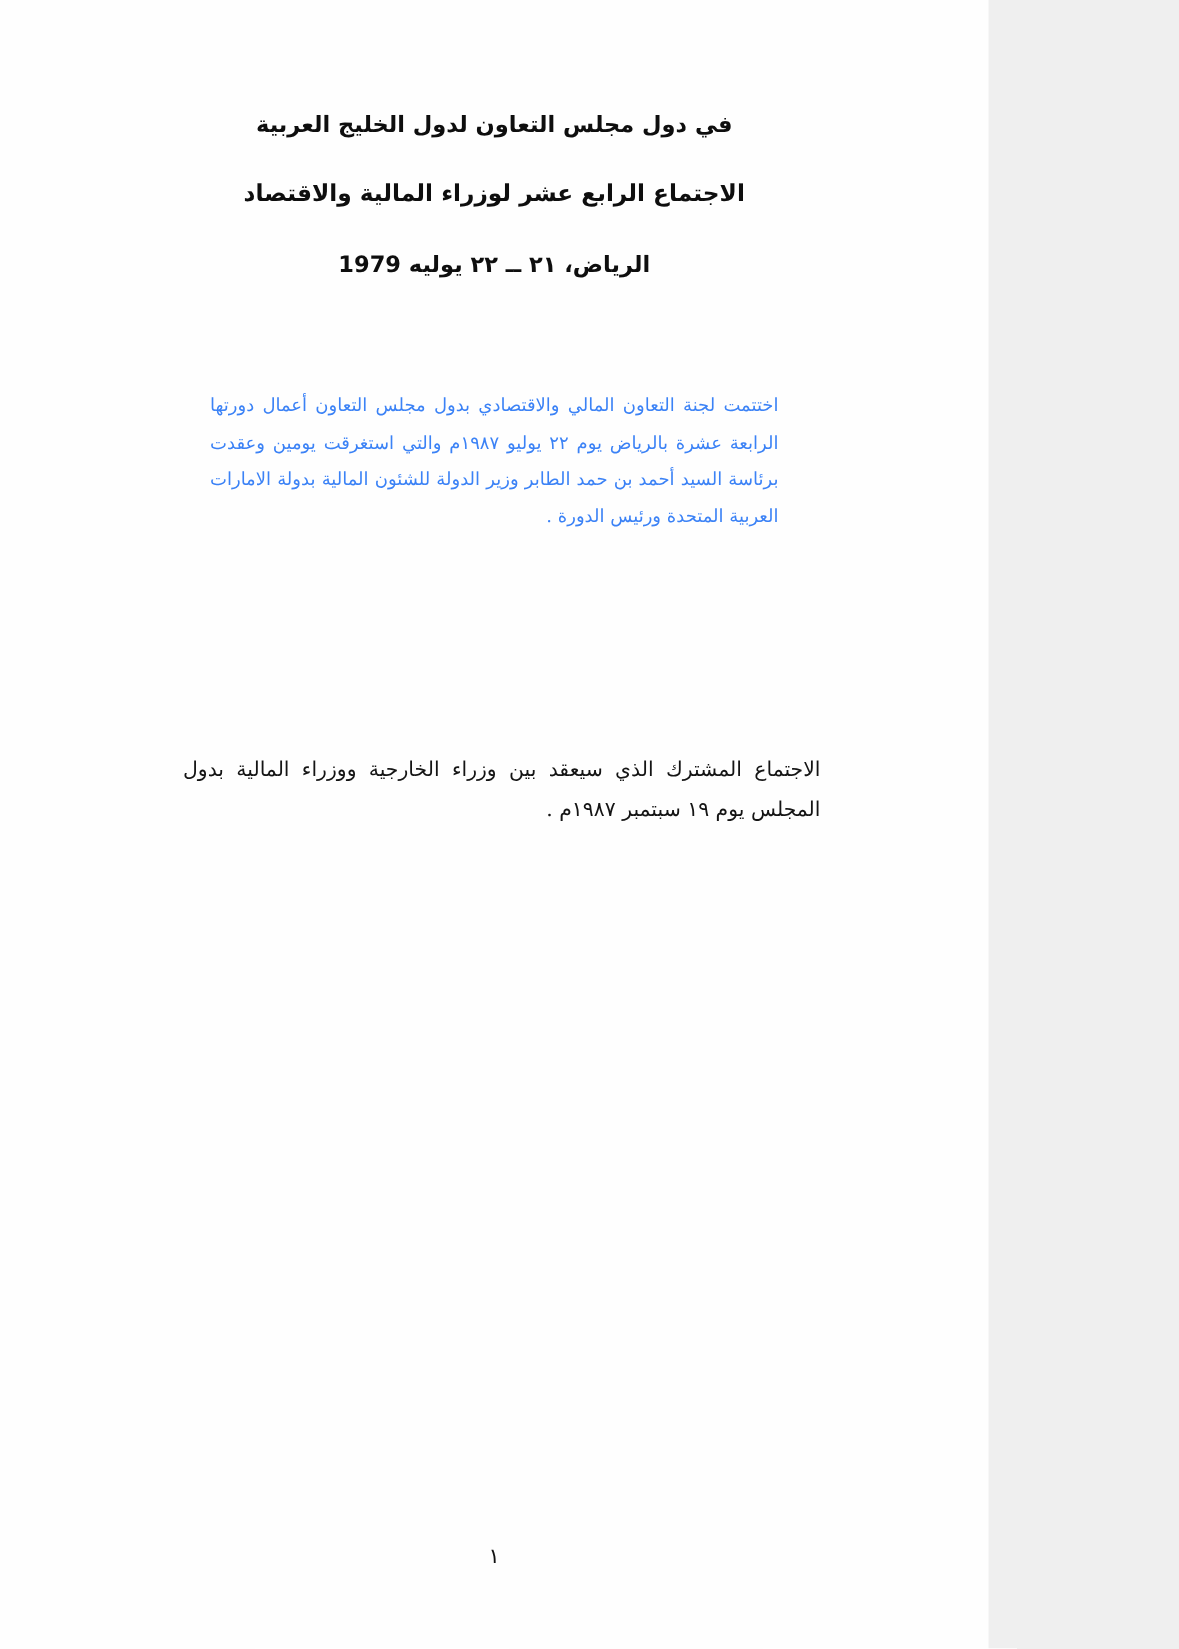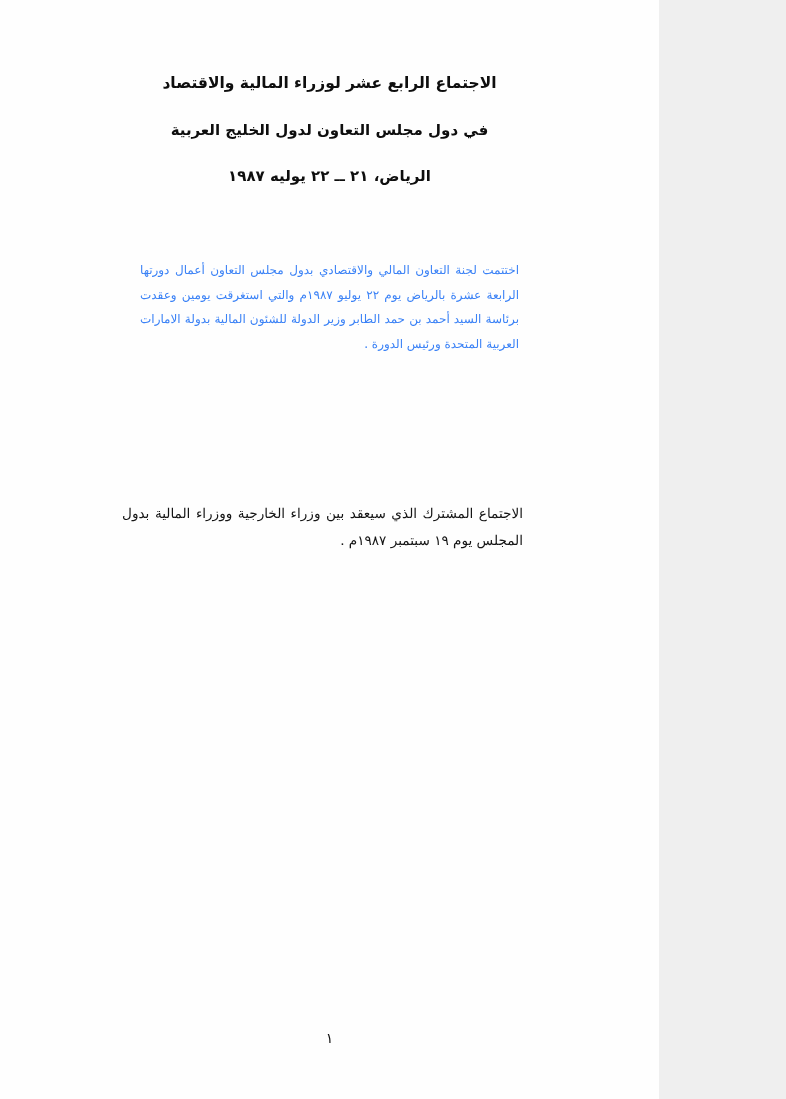--- a/index.html
+++ b/index.html
@@ -82,21 +82,21 @@
     text-justify: inter-word;
     margin: 0 0 16px 0;
   }
   .para.indent {
     text-indent: 26px;
   }
 
   .body-block-2 {
     position: absolute;
     top: 500px;
-    right: 136px;
+    right: 112px;
     left: 122px;
     direction: rtl;
   }
   .para-2 {
     font-family: "DejaVu Serif", serif;
     font-size: 13.6px;
     color: #141414;
     line-height: 2.0;
     text-align: justify;
     margin: 0;
@@ -115,23 +115,23 @@
 </style>
 </head>
 <body>
 
 <div id="page-sheet"></div>
 <div id="page-margin-strip"></div>
 
 <div id="content">
 
   <div class="title-block">
+    <div class="title-line sub">في دول مجلس التعاون لدول الخليج العربية</div>
     <div class="title-line">الاجتماع الرابع عشر لوزراء المالية والاقتصاد</div>
-    <div class="title-line sub">في دول مجلس التعاون لدول الخليج العربية</div>
-    <div class="title-line date">الرياض، ٢١ ــ ٢٢ يوليه ١٩٨٧</div>
+    <div class="title-line date">الرياض، ٢١ ــ ٢٢ يوليه 1979</div>
   </div>
 
   <div class="body-block">
     <p class="para">اختتمت لجنة التعاون المالي والاقتصادي بدول مجلس التعاون أعمال دورتها الرابعة عشرة بالرياض يوم ٢٢ يوليو ١٩٨٧م والتي استغرقت يومين وعقدت برئاسة السيد أحمد بن حمد الطابر وزير الدولة للشئون المالية بدولة الامارات العربية المتحدة ورئيس الدورة .</p>
   </div>
 
   <div class="body-block-2">
     <p class="para-2">الاجتماع المشترك الذي سيعقد بين وزراء الخارجية ووزراء المالية بدول المجلس يوم ١٩ سبتمبر ١٩٨٧م .</p>
   </div>
 

